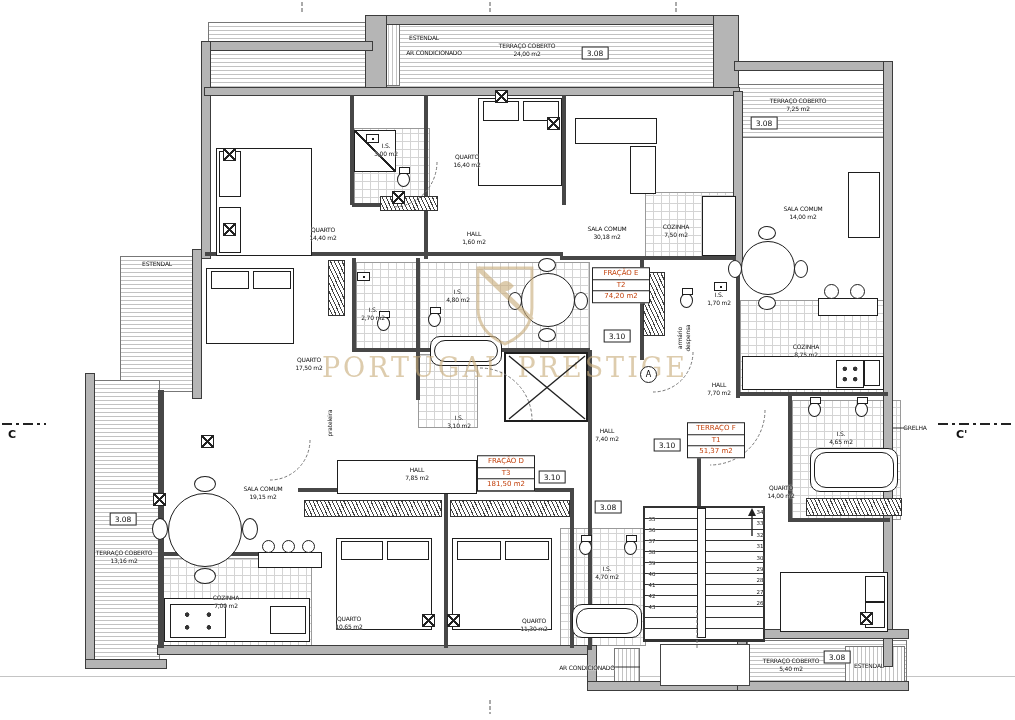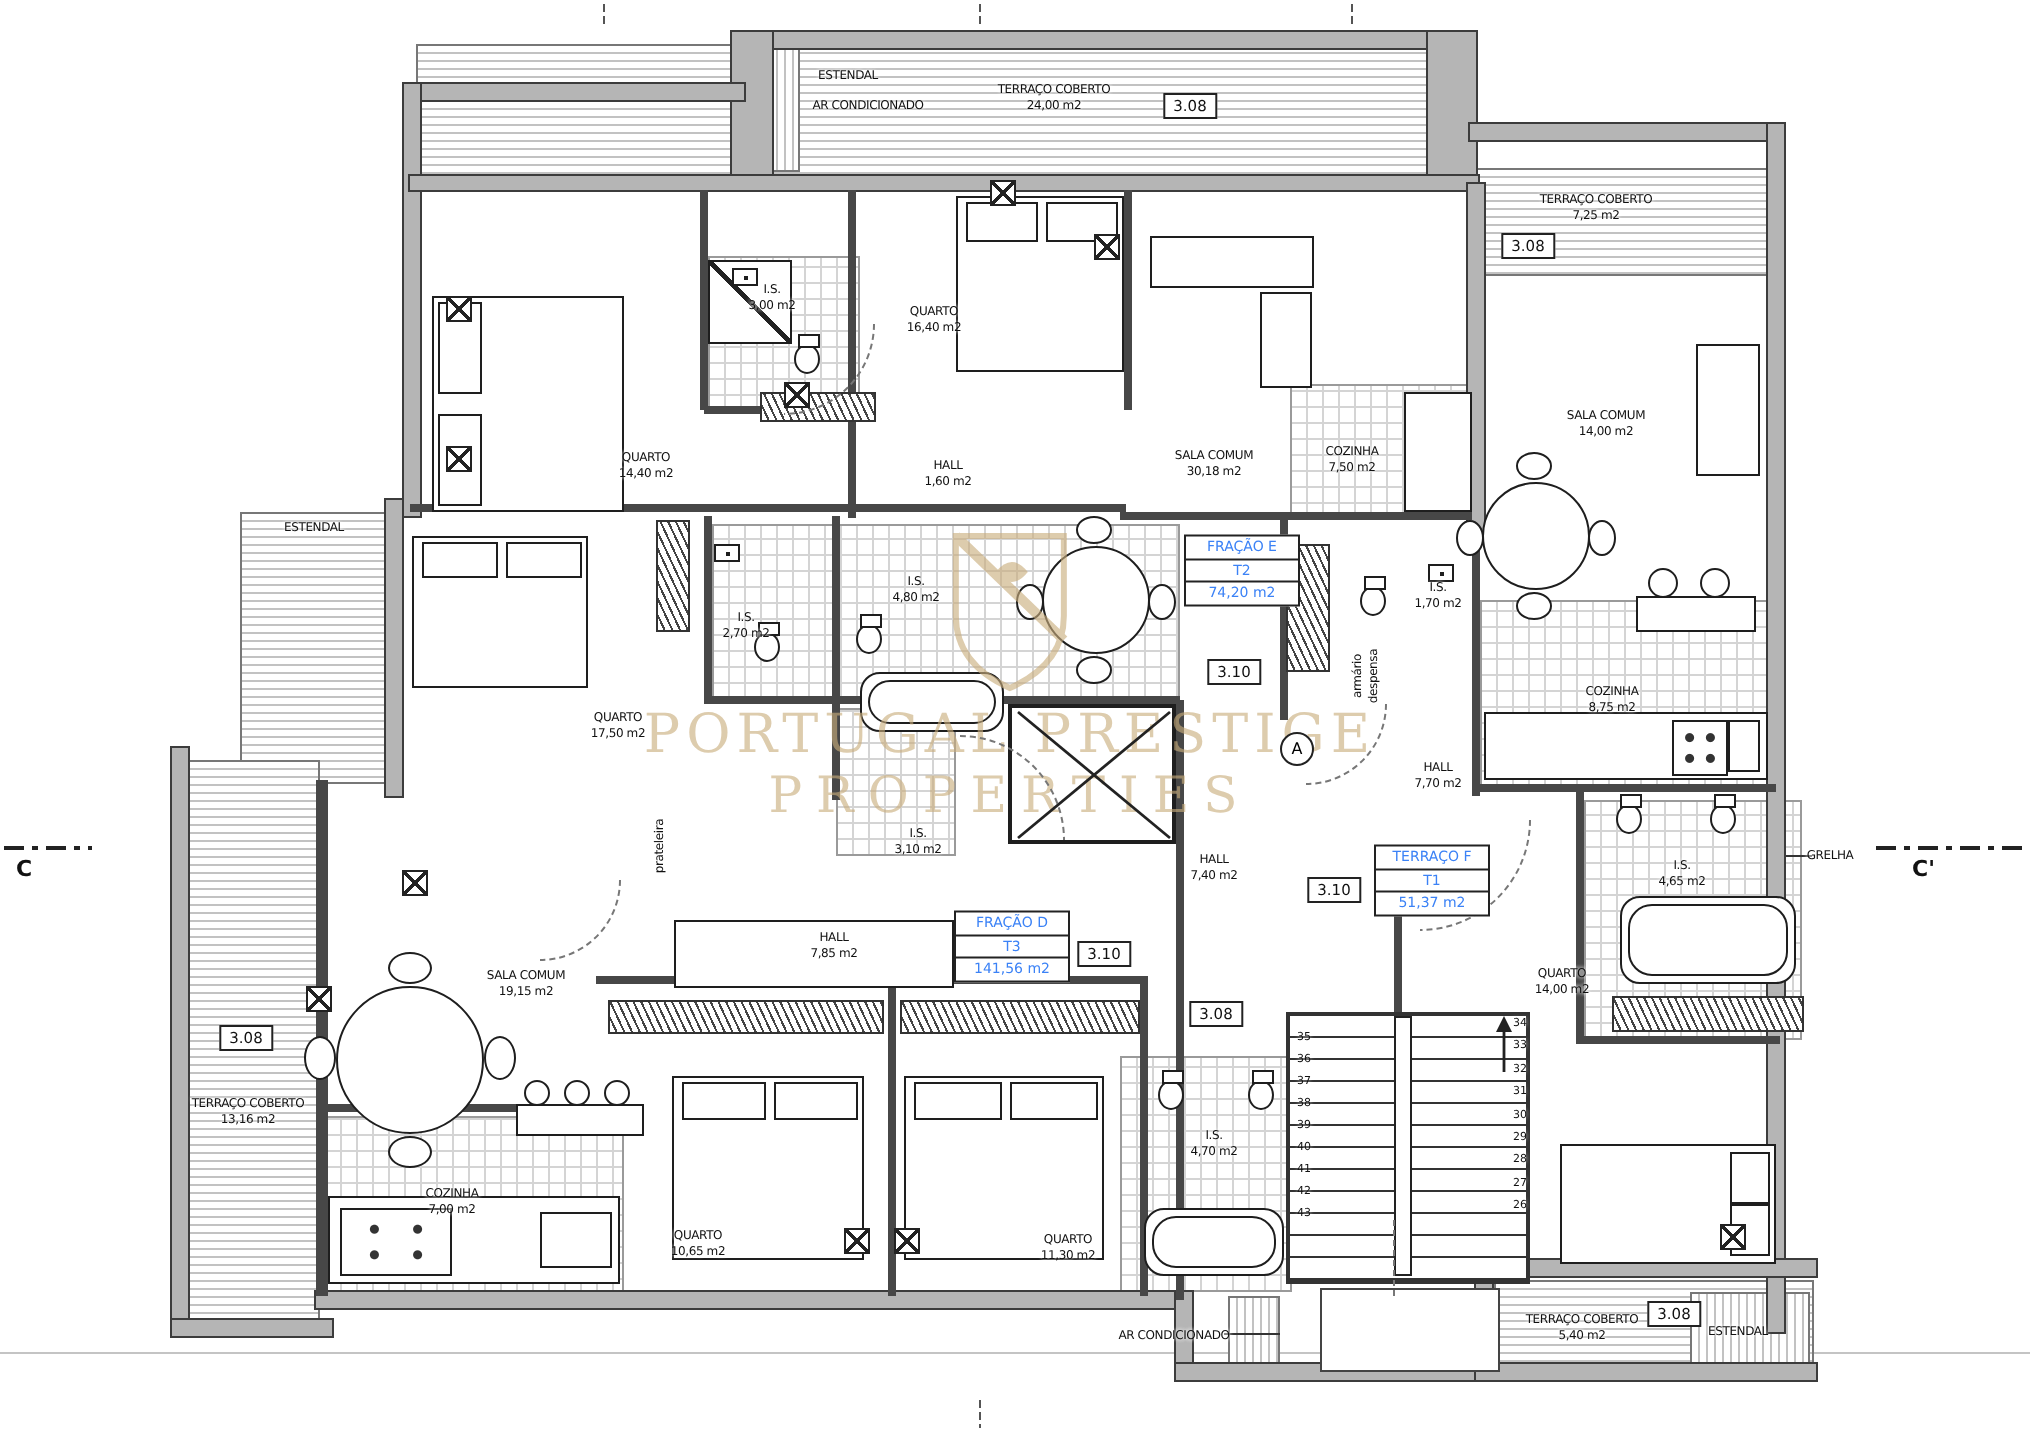--- a/index.html
+++ b/index.html
@@ -44,21 +44,21 @@
      background:repeating-linear-gradient(180deg,#fff 0 10px,#333 10px 11px);}
   .stringer{position:absolute;left:697px;top:508px;width:9px;height:130px;background:#fff;border:1.5px solid #222;z-index:3;box-sizing:border-box;}
   .landing{position:absolute;left:660px;top:644px;width:90px;height:42px;border:1.5px solid #444;background:#fff;z-index:2;box-sizing:border-box;}
   
   .label{position:absolute;z-index:6;font-size:6px;line-height:1.25;color:#111;
      text-align:center;white-space:pre-line;transform:translate(-50%,-50%);
      text-shadow:0 0 2px #fff,0 0 2px #fff;letter-spacing:-0.2px;}
   .codebox{position:absolute;z-index:6;font-size:7.5px;padding:1px 4px;border:1.5px solid #222;
      background:#fff;transform:translate(-50%,-50%);color:#111;}
   .fraction{position:absolute;z-index:6;width:56px;border:1.5px solid #222;background:#fff;
-     transform:translate(-50%,-50%);text-align:center;color:#3b82f6;}
+     transform:translate(-50%,-50%);text-align:center;color:#c2410c;}
   .fraction div{font-size:7px;line-height:1.5;border-bottom:1px solid #222;}
   .fraction div:last-child{border-bottom:none;}
   .stepnum{position:absolute;z-index:6;font-size:5.5px;color:#111;transform:translate(-50%,-50%);
      text-shadow:0 0 2px #fff;}
   .circA{position:absolute;left:640px;top:366px;width:15px;height:15px;border:1.2px solid #222;
      border-radius:50%;z-index:6;font-size:8px;text-align:center;line-height:15px;background:#fff;}
   
   .wm{position:absolute;left:505px;top:262px;transform:translateX(-50%);z-index:4;
       display:flex;flex-direction:column;align-items:center;color:#c9ad7c;opacity:.62;
       font-family:"DejaVu Serif",serif;pointer-events:none;}
@@ -286,21 +286,20 @@
     </g>
   </svg>
 
   <div class="wm">
     <svg width="74" height="86" viewBox="0 0 74 86">
       <path d="M10 6 H64 V46 Q64 70 37 82 Q10 70 10 46 Z" fill="none" stroke="#c9ad7c" stroke-width="3"></path>
       <path d="M10 6 L64 58" stroke="#c9ad7c" stroke-width="5" fill="none"></path>
       <path d="M30 24 q8 -10 16 0 q-8 10 -16 0" fill="#c9ad7c"></path>
     </svg>
     <div class="l1">PORTUGAL PRESTIGE</div>
-    <div class="l2">PROPERTIES</div>
   </div>
 
   <div class="sec" style="left:8px;top:428px;">C</div>
   <div class="sec" style="left:956px;top:428px;">C'</div>
 
   <div class="circA">A</div>
 
   <div id="labels-layer">
       <div class="label" style="left: 424px; top: 38px;">ESTENDAL</div>
       <div class="label" style="left: 434px; top: 53px;">AR CONDICIONADO</div>
@@ -377,21 +376,21 @@
         <div>
           <div>FRAÇÃO E</div>
           <div>T2</div>
           <div>74,20 m2</div>
         </div>
       </div>
       <div class="fraction" style="left: 506px; top: 473px;">
         <div>
           <div>FRAÇÃO D</div>
           <div>T3</div>
-          <div>141,56 m2</div>
+          <div>181,50 m2</div>
         </div>
       </div>
       <div class="fraction" style="left: 716px; top: 440px;">
         <div>
           <div>TERRAÇO F</div>
           <div>T1</div>
           <div>51,37 m2</div>
         </div>
       </div>
       <div class="stepnum" style="left: 652px; top: 519px;">35</div>

